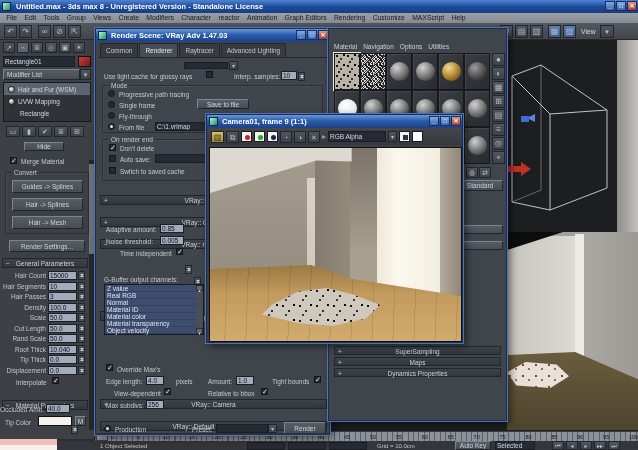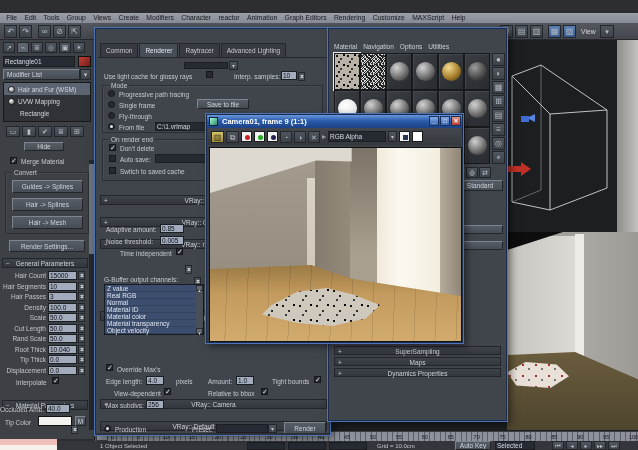--- a/index.html
+++ b/index.html
@@ -122,20 +122,29 @@
   .tick{position:absolute;top:1px;font-size:5.5px;color:#14161a;line-height:8px}
   #statusbar{left:57px;top:441px;width:581px;height:9px;background:#34363b;font-size:6px;color:#c2c7cd}
   #listener-pink{left:0;top:439px;width:57px;height:6px;background:#eec0b8;z-index:6}
   #listener-white{left:0;top:445px;width:57px;height:5px;background:#f7f1ec;z-index:6}
 </style>
 </head>
 <body>
 
 <div id="screen">
 
+  <div id="titlebar" class="abs">
+    <span class="wicon"></span>
+    <span>Untitled.max - 3ds max 8 - Unregistered Version - Standalone License</span>
+    <span class="wbtns">
+      <span class="wb">_</span>
+      <span class="wb">□</span>
+      <span class="wb x">✕</span>
+    </span>
+  </div>
 
   <div id="menubar" class="abs">
       <span>File</span>
       <span>Edit</span>
       <span>Tools</span>
       <span>Group</span>
       <span>Views</span>
       <span>Create</span>
       <span>Modifiers</span>
       <span>Character</span>
@@ -307,20 +316,29 @@
     <span class="lbl" style="left:5px;top:378px">Tip Color</span>
     <span class="abs" style="left:38px;top:376px;width:34px;height:10px;background:#f4f2ee;border:1px solid #111"></span>
     <span class="b3 abs" style="left:75px;top:376px;width:11px;height:10px;line-height:9px">M</span>
 
     <div class="abs" style="left:89px;top:120px;width:5px;height:270px;background:#24272b">
       <div class="abs" style="left:0;top:4px;width:5px;height:90px;background:#6b727b"></div>
     </div>
   </div>
 
   <div id="rdlg" class="win">
+    <div class="wtitle">
+      <span class="wicon"></span>
+      <span>Render Scene: VRay Adv 1.47.03</span>
+      <span class="wbtns">
+        <span class="wb">_</span>
+        <span class="wb">□</span>
+        <span class="wb x">✕</span>
+      </span>
+    </div>
     <div id="rdtabs">
         <span>Common</span>
         <span class="active">Renderer</span>
         <span>Raytracer</span>
         <span>Advanced Lighting</span>
       </div>
 
     <div class="fld dark abs" style="left:88px;top:33px;width:44px;height:7px"></div>
     <span class="ico abs" style="left:133px;top:32px;width:9px;height:9px;font-size:6px;line-height:8px">▾</span>
 

